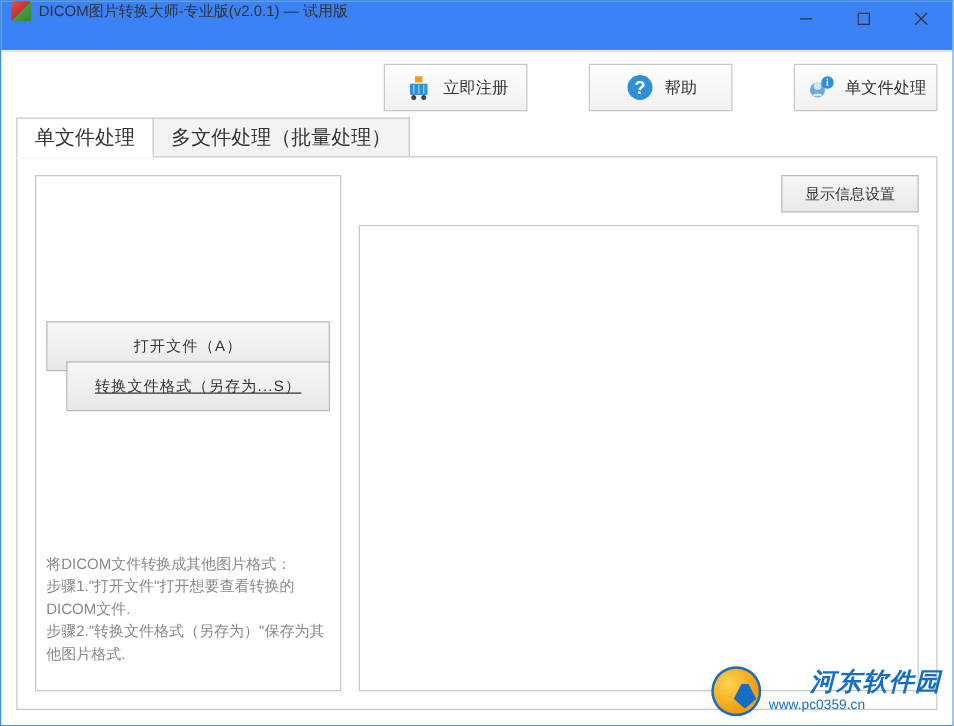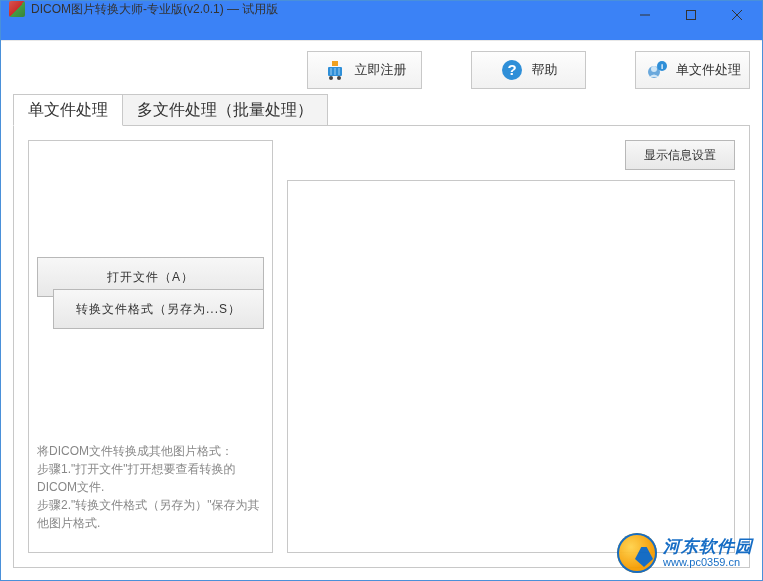--- a/index.html
+++ b/index.html
@@ -130,21 +130,21 @@
       background: linear-gradient(#f7f7f7, #e8e8e8);
       font-size: 12px;
       color: #333;
       cursor: pointer;
       display: flex;
       align-items: center;
       justify-content: center;
       letter-spacing: 1px;
     }
     .btn-open { position: absolute; left: 8px; right: 8px; top: 76px; margin-top: 40px; }
-    .btn-convert { position: absolute; left: 24px; right: 8px; top: 148px; }
+    .btn-convert { position: absolute; left: 24px; right: 8px; top: 148px; text-decoration: underline; }
     .help-text {
       position: absolute;
       left: 8px;
       right: 8px;
       bottom: 20px;
       color: #888;
       font-size: 12px;
       line-height: 1.5;
     }
 
@@ -195,21 +195,21 @@
     }
     .wm-logo::after {
       content: "";
       position: absolute;
       width: 18px; height: 20px;
       background: #0a66c2;
       right: 4px; bottom: 6px;
       clip-path: polygon(35% 0, 65% 0, 100% 60%, 50% 100%, 0 60%);
     }
     .wm-text { display: flex; flex-direction: column; line-height: 1.15; }
-    .wm-title { font-size: 17px; font-weight: bold; color: #0a66c2; font-style: italic; letter-spacing: 1px; }
+    .wm-title { font-size: 20px; font-weight: bold; color: #0a66c2; font-style: italic; letter-spacing: 1px; margin-left: 33px; }
     .wm-url { font-size: 11px; color: #0a66c2; }
   </style>
 </head>
 <body>
 
 <div class="window">
 
   <div class="titlebar">
     <div class="titlebar-icon"></div>
     <div class="titlebar-text">DICOM图片转换大师-专业版(v2.0.1) — 试用版</div>

